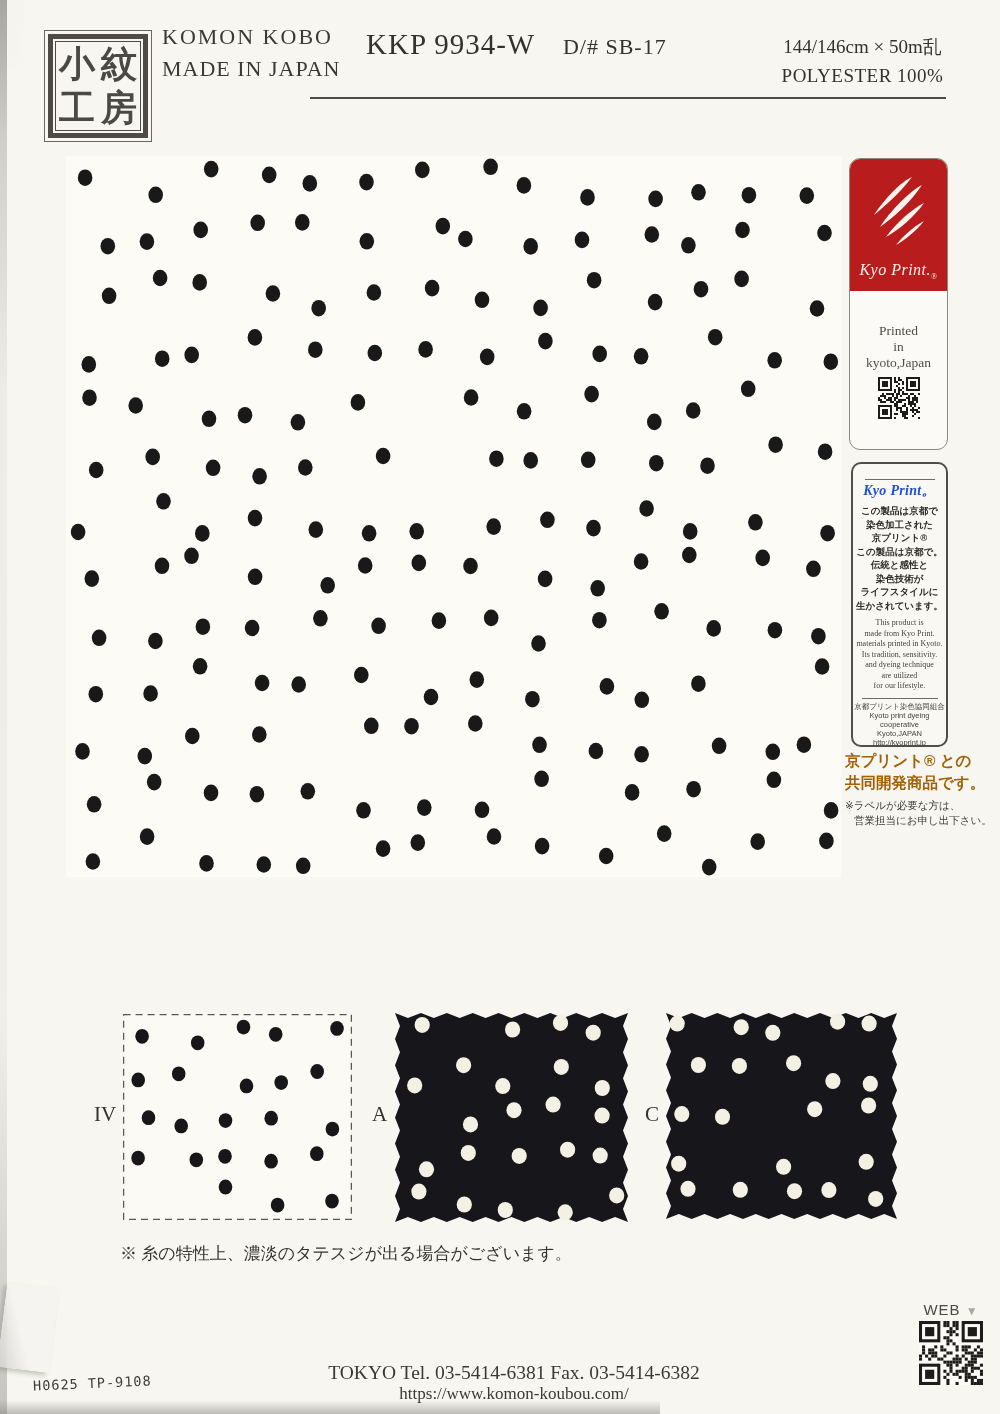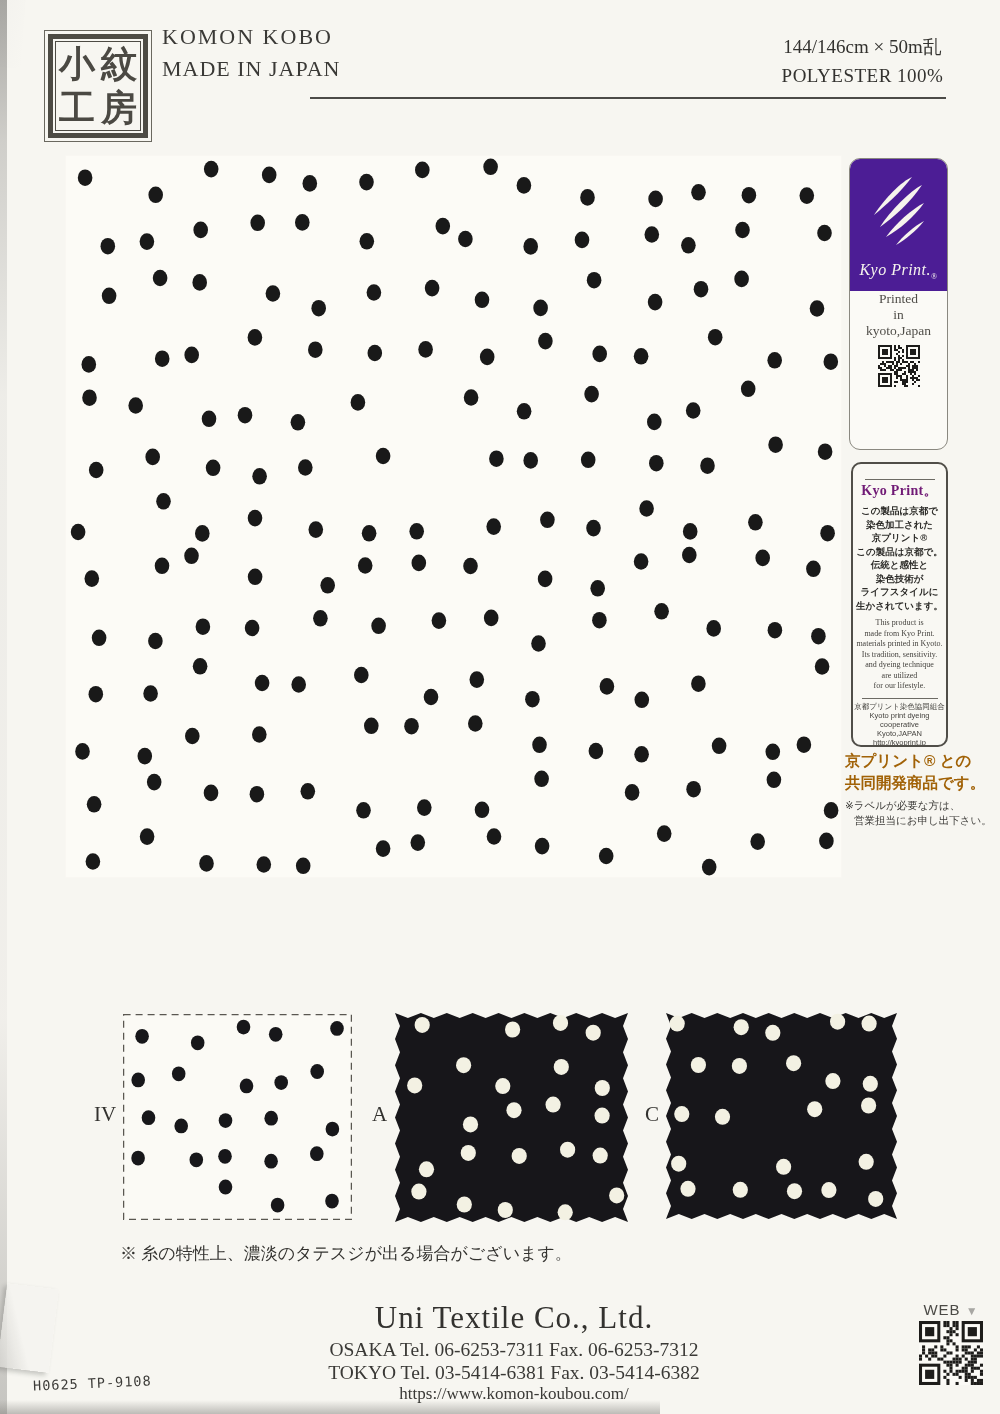--- a/index.html
+++ b/index.html
@@ -44,34 +44,34 @@
   .swatch-a{left:395px;top:1013px;width:233px;height:209px;}
   .swatch-c{left:666px;top:1013px;width:231px;height:206px;}
   .sw-label{font-size:21px;color:#33322f;}
   .lbl-iv{left:94px;top:1102px;text-align:right;}
   .lbl-a{left:372px;top:1102px;}
   .lbl-c{left:645px;top:1102px;}
 
   
   .tag1{left:849px;top:158px;width:99px;height:292px;background:#fbfaf6;
         border:1px solid #8a8880;border-radius:11px;overflow:hidden;box-sizing:border-box;}
-  .tag1-top{height:132px;background:#4c1d95;position:relative;}
+  .tag1-top{height:132px;background:#b91c1c;position:relative;}
   .tag1-logo{position:absolute;left:20px;top:12px;}
   .tag1-brand{position:absolute;left:0;bottom:10px;width:100%;text-align:center;
       color:#f6f4ed;font-size:16px;font-style:italic;letter-spacing:.5px;}
   .tag1-brand .reg{font-size:8px;font-style:normal;vertical-align:sub;}
-  .tag1-printed{text-align:center;font-size:13.5px;line-height:16px;color:#504e49;}
+  .tag1-printed{margin-top:32px;text-align:center;font-size:13.5px;line-height:16px;color:#504e49;}
   .tag1-qr{width:42px;height:42px;margin:6px auto 0;}
 
   
   .tag2{left:851px;top:462px;width:97px;height:285px;border:2px solid #504e48;border-radius:10px;
         background:#f9f8f3;box-sizing:border-box;text-align:center;overflow:hidden;}
   .tag2-rule{width:70px;height:1px;background:#6d6b64;margin:15px auto 2px;}
   .tag2-rule2{width:76px;height:1px;background:#6d6b64;margin:6px auto 3px;}
-  .tag2-brand{font-size:14px;font-weight:bold;color:#701a75;letter-spacing:.3px;}
+  .tag2-brand{font-style:italic;font-size:14px;font-weight:bold;color:#1d4ed8;letter-spacing:.3px;}
   .tag2-jp{margin-top:4px;font-size:9.5px;font-weight:600;line-height:13.5px;color:#2d2c29;
            font-family:"Liberation Sans","DejaVu Sans",sans-serif;}
   .tag2-en{margin-top:6px;font-size:8px;line-height:10.5px;color:#45433f;}
   .tag2-co{font-size:7.5px;line-height:9px;color:#45433f;
            font-family:"Liberation Sans","DejaVu Sans",sans-serif;}
 
   
   .codev{left:845px;top:750px;width:152px;font-family:"Liberation Sans","DejaVu Sans",sans-serif;}
   .codev-bold{font-size:15.5px;font-weight:bold;line-height:22px;color:#a16207;}
   .codev-note{font-size:10.5px;line-height:14.5px;color:#3c3b38;margin-top:4px;}
@@ -108,20 +108,24 @@
       <div class="seal-grid">
         <span class="seal-ch">小</span>
         <span class="seal-ch">紋</span>
         <span class="seal-ch">工</span>
         <span class="seal-ch">房</span>
       </div>
     </div>
   </div>
   <div class="abs brand1">KOMON KOBO</div>
   <div class="abs brand2">MADE IN JAPAN</div>
+  <div class="abs title">
+    <span>KKP 9934-W</span>
+    <span class="dn">D/# SB-17</span>
+  </div>
   <div class="abs specs">
     <div class="spec1">144/146cm × 50m乱</div>
     <div class="spec2">POLYESTER 100%</div>
   </div>
   <div class="abs rule"></div>
 
   <div class="abs main-swatch"><svg width="777" height="723">
         <rect x="0.6" y="0.6" width="775.8" height="721.8" fill="#fcfbf6"></rect>
         <ellipse cx="20.1" cy="22.7" rx="7.3" ry="8.3" fill="#191919"></ellipse>
         <ellipse cx="90.7" cy="39.8" rx="7.3" ry="8.3" fill="#191919"></ellipse>
@@ -576,22 +580,20 @@
         <ellipse cx="200.2" cy="148.8" rx="7.6" ry="8" fill="#f3f1e3"></ellipse>
         <ellipse cx="22.0" cy="175.8" rx="7.6" ry="8" fill="#f3f1e3"></ellipse>
         <ellipse cx="74.3" cy="176.8" rx="7.6" ry="8" fill="#f3f1e3"></ellipse>
         <ellipse cx="128.5" cy="178.2" rx="7.6" ry="8" fill="#f3f1e3"></ellipse>
         <ellipse cx="162.9" cy="177.1" rx="7.6" ry="8" fill="#f3f1e3"></ellipse>
         <ellipse cx="209.7" cy="185.9" rx="7.6" ry="8" fill="#f3f1e3"></ellipse>
       </svg></div>
 
   <div class="abs note">※ 糸の特性上、濃淡のタテスジが出る場合がございます。</div>
 
-  <div class="abs f-company">Uni Textile Co., Ltd.</div>
-  <div class="abs f-osaka">OSAKA  Tel. 06-6253-7311  Fax. 06-6253-7312</div>
   <div class="abs f-tokyo">TOKYO  Tel. 03-5414-6381  Fax. 03-5414-6382</div>
   <div class="abs f-url">https://www.komon-koubou.com/</div>
   <div class="abs doccode">H0625 TP-9108</div>
   <div class="abs web">
     <div class="web-label">
       <span>WEB</span>
       <span class="web-tri">▼</span>
     </div>
     <div class="web-qr"><svg width="64" height="64">
           <rect x="0" y="0" width="64" height="64" fill="#fbfaf6"></rect>

